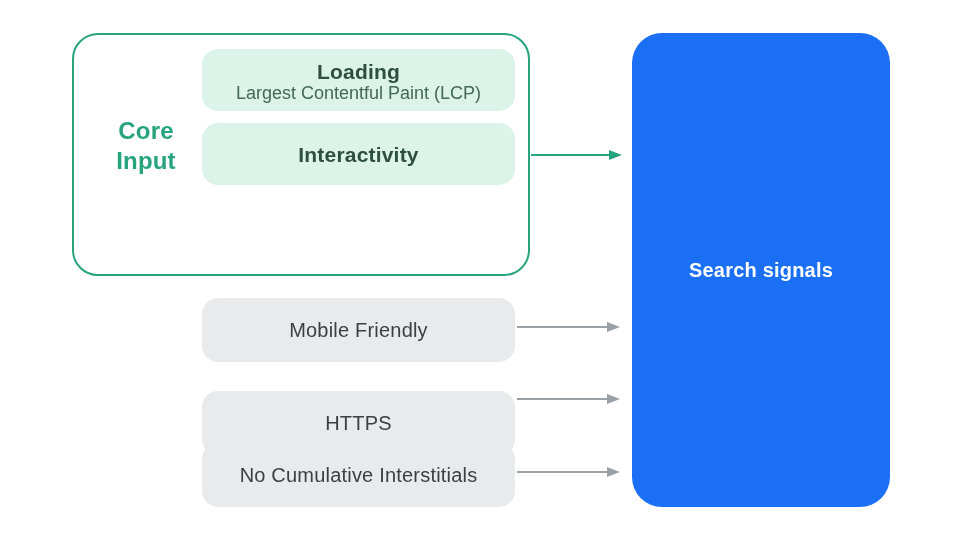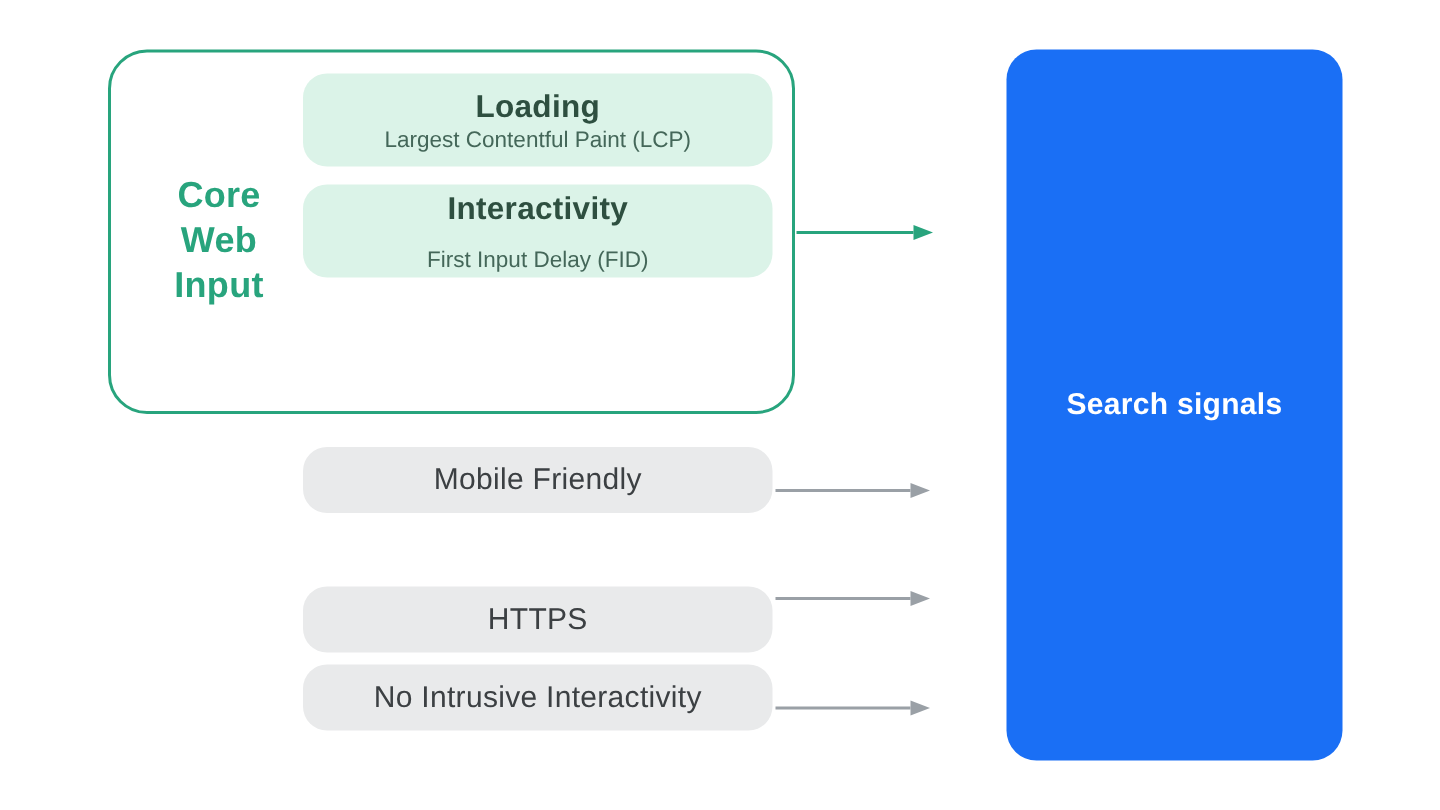--- a/index.html
+++ b/index.html
@@ -36,36 +36,36 @@
 
   
   .vital-card{
     position:absolute;left:202px;width:313px;height:62px;
     background:var(--green-fill);border-radius:16px;
     display:flex;flex-direction:column;align-items:center;justify-content:center;
     text-align:center;
   }
   .vital-card.v0{top:49px;} .vital-card.v1{top:123px;gap:12px;} .vital-card.v2{top:197px;}
   .vital-title{font-size:21px;font-weight:bold;color:var(--vital-title);line-height:25px;letter-spacing:.2px;}
-  .vital-subtitle{font-size:15px;color:var(--vital-subtitle);line-height:17px;margin-top:1px;}
+  .vital-subtitle{font-size:18px;color:var(--vital-subtitle);line-height:17px;margin-top:1px;}
 
   
   .signal-card{
-    position:absolute;left:202px;width:313px;height:44px;
+    position:absolute;left:202px;width:313px;height:64px;
     background:var(--gray-fill);border-radius:16px;
     display:flex;align-items:center;justify-content:center;text-align:center;
   }
   .signal-card.s0{top:298px;} .signal-card.s1{top:370px;margin-top:21px;} .signal-card.s2{top:443px;}
   .signal-label{font-size:20px;color:var(--gray-text);letter-spacing:.2px;}
 
   
   .result-box{
-    position:absolute;left:632px;top:33px;width:224px;height:474px;
-    background:var(--blue);border-radius:20px;
-    display:flex;align-items:center;justify-content:center;text-align:center;margin-left:39px;
+    position:absolute;left:632px;top:33px;width:258px;height:474px;
+    background:var(--blue);border-radius:30px;
+    display:flex;align-items:center;justify-content:center;text-align:center;
   }
   .result-label{color:var(--result-text);font-size:20px;font-weight:bold;line-height:26px;letter-spacing:.2px;}
   .result-label span{display:block;}
 
   
   .arrow{position:absolute;height:2px;}
   .arrow::after{
     content:"";position:absolute;right:-13px;top:-4px;
     border-top:5px solid transparent;border-bottom:5px solid transparent;
     border-left:13px solid;
@@ -78,41 +78,39 @@
 </style>
 </head>
 <body>
 
 <div class="canvas">
 
   <div class="cwv-group"></div>
 
   <div class="cwv-label">
     <span>Core</span>
-    <span>Web</span>
     <span>Input</span>
   </div>
 
   <div class="vital-card v0">
     <div class="vital-title">Loading</div>
     <div class="vital-subtitle">Largest Contentful Paint (LCP)</div>
   </div>
   <div class="vital-card v1">
     <div class="vital-title">Interactivity</div>
-    <div class="vital-subtitle">First Input Delay (FID)</div>
   </div>
 
   <div class="signal-card s0">
     <div class="signal-label">Mobile Friendly</div>
   </div>
   <div class="signal-card s1">
     <div class="signal-label">HTTPS</div>
   </div>
   <div class="signal-card s2">
-    <div class="signal-label">No Intrusive Interactivity</div>
+    <div class="signal-label">No Cumulative Interstitials</div>
   </div>
 
   <div class="arrow green"></div>
   <div class="arrow gray a0"></div>
   <div class="arrow gray a1"></div>
   <div class="arrow gray a2"></div>
 
   <div class="result-box">
     <div class="result-label">
       <span>Search signals</span>

